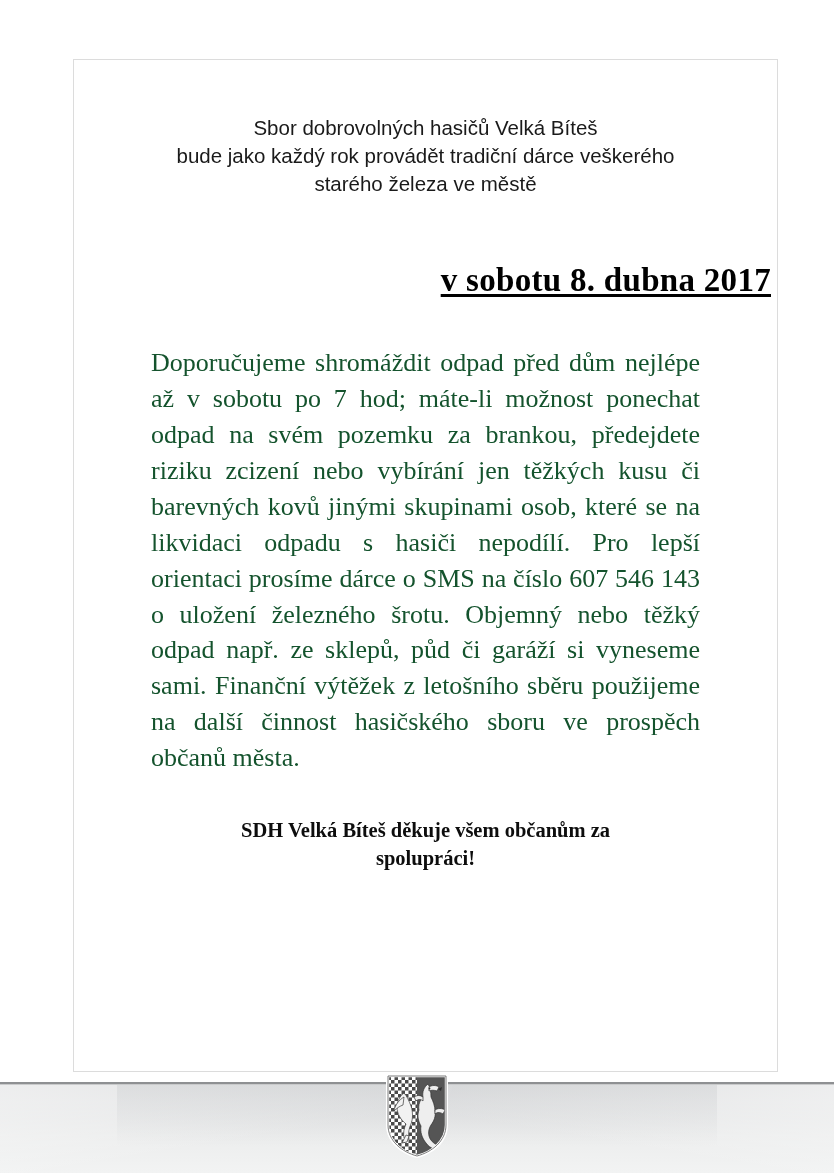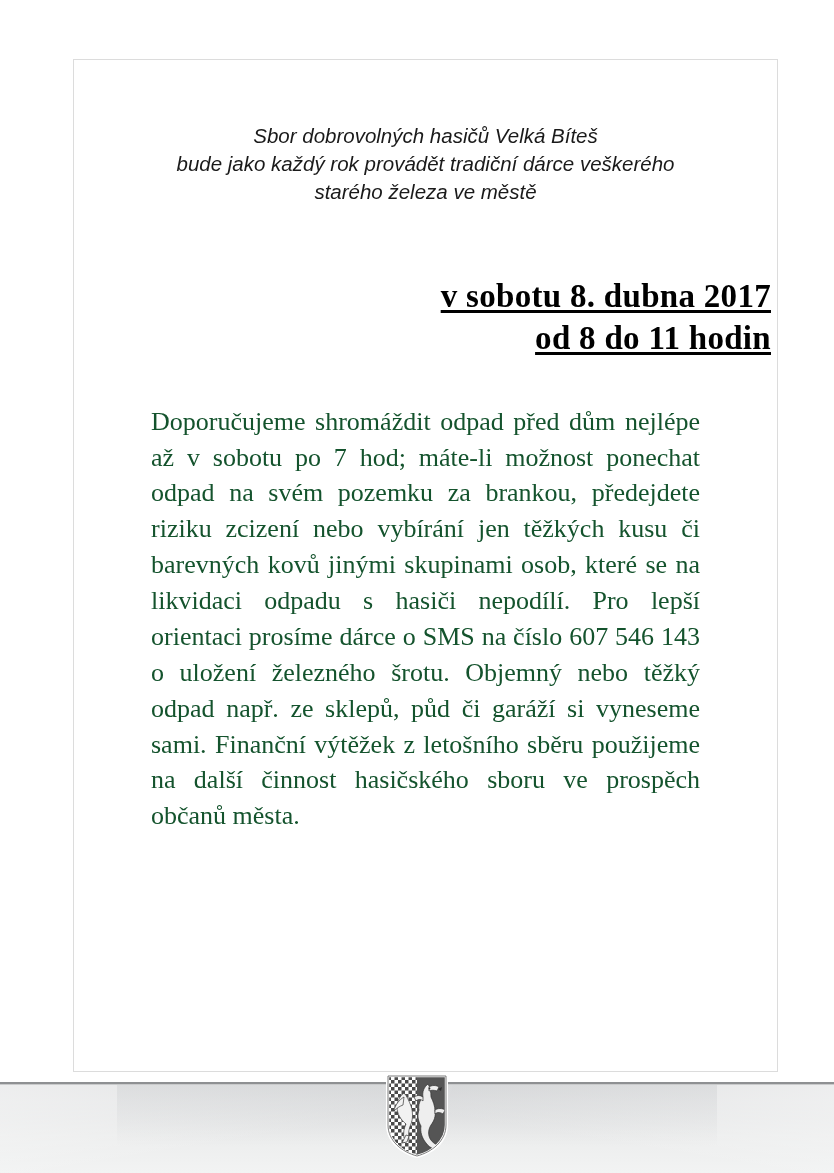--- a/index.html
+++ b/index.html
@@ -107,24 +107,23 @@
     display: block;
     margin-top: 8px;
   }
 
   
   .subtitle {
     text-align: center;
     font-size: 20.5px;
     line-height: 1.37;
     color: #1a1a1a;
-    margin: 16px;
+    margin: 8px;
     padding-top: 46px;
     font-family: "Liberation Sans", sans-serif;
-    font-style: italic;
   }
   .subtitle span { display: block; }
 
   
   .datebox {
     text-align: right;
     margin: 0;
     padding-top: 53px;
   }
   .datebox .dline {
@@ -196,25 +195,28 @@
 
 
       <div class="subtitle">
         <span>Sbor dobrovolných hasičů Velká Bíteš</span>
         <span>bude jako každý rok provádět tradiční dárce veškerého</span>
         <span>starého železa ve městě</span>
       </div>
 
       <div class="datebox">
         <span class="dline"><u> v sobotu 8. dubna 2017</u></span>
-        <span class="dline"><u>od 8 do 11 hodin</u></span>
       </div>
 
       <p class="body-text">Doporučujeme shromáždit odpad před dům nejlépe až v sobotu po 7 hod; máte-li možnost ponechat odpad na svém pozemku za brankou, předejdete riziku zcizení nebo vybírání jen těžkých kusu či barevných kovů jinými skupinami osob, které se na likvidaci odpadu s hasiči nepodílí. Pro lepší orientaci prosíme dárce o SMS na číslo 607 546 143 o uložení železného šrotu. Objemný nebo těžký odpad např. ze sklepů, půd či garáží si vyneseme sami. Finanční výtěžek z letošního sběru použijeme na další činnost hasičského sboru ve prospěch občanů města.</p>
 
+      <div class="closing">
+        <span>SDH Velká Bíteš děkuje všem občanům za</span>
+        <span>spolupráci!</span>
+      </div>
 
     </div>
   </div>
 
   <svg id="coat-of-arms" viewBox="0 0 66 86">
     <defs>
       <clipPath id="shieldClip">
         <path d="M4 3 H62 V52 C62 68 48 79 33 83 C18 79 4 68 4 52 Z"></path>
       </clipPath>
       <pattern id="chequy" width="7" height="7" patternUnits="userSpaceOnUse">

